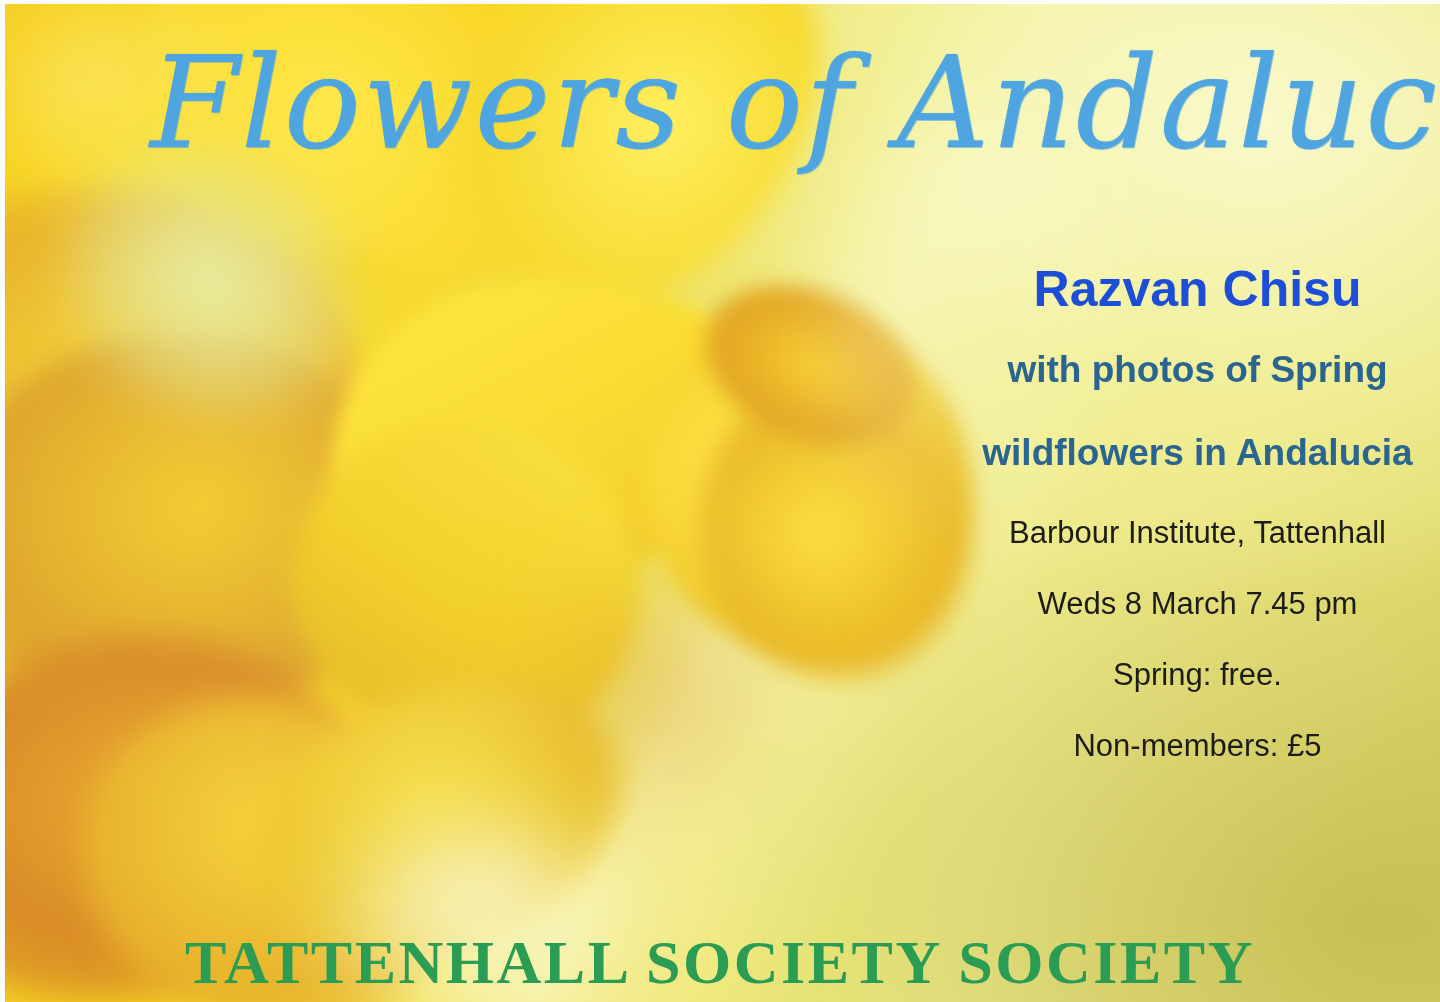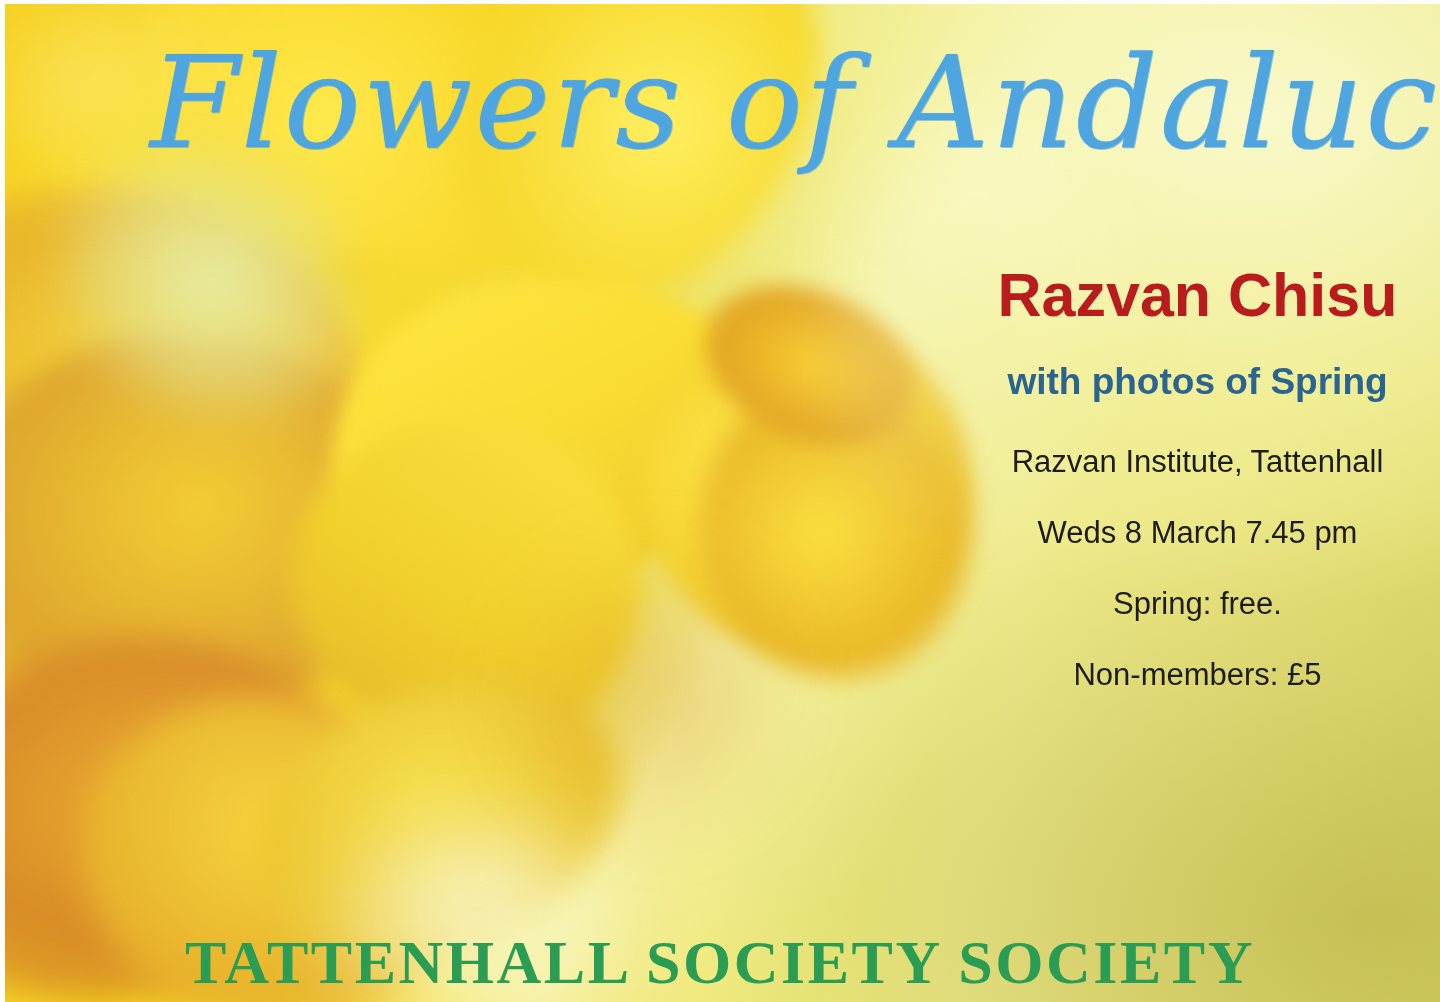--- a/index.html
+++ b/index.html
@@ -160,23 +160,23 @@
     position: absolute;
     left: 955px;
     top: 262px;
     width: 485px;
     text-align: center;
   }
 
   .speaker-name {
     font-family: "Liberation Sans", sans-serif;
     font-weight: bold;
-    font-size: 61px;
+    font-size: 50px;
     line-height: 1.1;
-    color: #b91c1c;
+    color: #1d4ed8;
     margin: 0 0 34px 0;
     text-align: center;
   }
 
   .blurb-line {
     font-family: "Liberation Sans", sans-serif;
     font-weight: 700;
     font-size: 37px;
     line-height: 1.0;
     color: #2A6490;
@@ -239,22 +239,23 @@
   <div class="edge-top"></div>
   <div class="edge-left"></div>
 
   <div class="title-script">Flowers of Andalucia</div>
 
   <div class="info-column">
 
     <div class="speaker-name">Razvan Chisu</div>
 
     <div class="blurb-line">with photos of Spring</div>
-
-    <div class="detail-line">Razvan Institute, Tattenhall</div>
+    <div class="blurb-line">wildflowers in Andalucia</div>
+
+    <div class="detail-line">Barbour Institute, Tattenhall</div>
     <div class="detail-line">Weds 8 March 7.45 pm</div>
     <div class="detail-line">Spring: free.</div>
     <div class="detail-line last">Non-members: £5</div>
   </div>
 
   <div class="society-banner">TATTENHALL SOCIETY SOCIETY</div>
 
 </div>
 
 </body></html>

